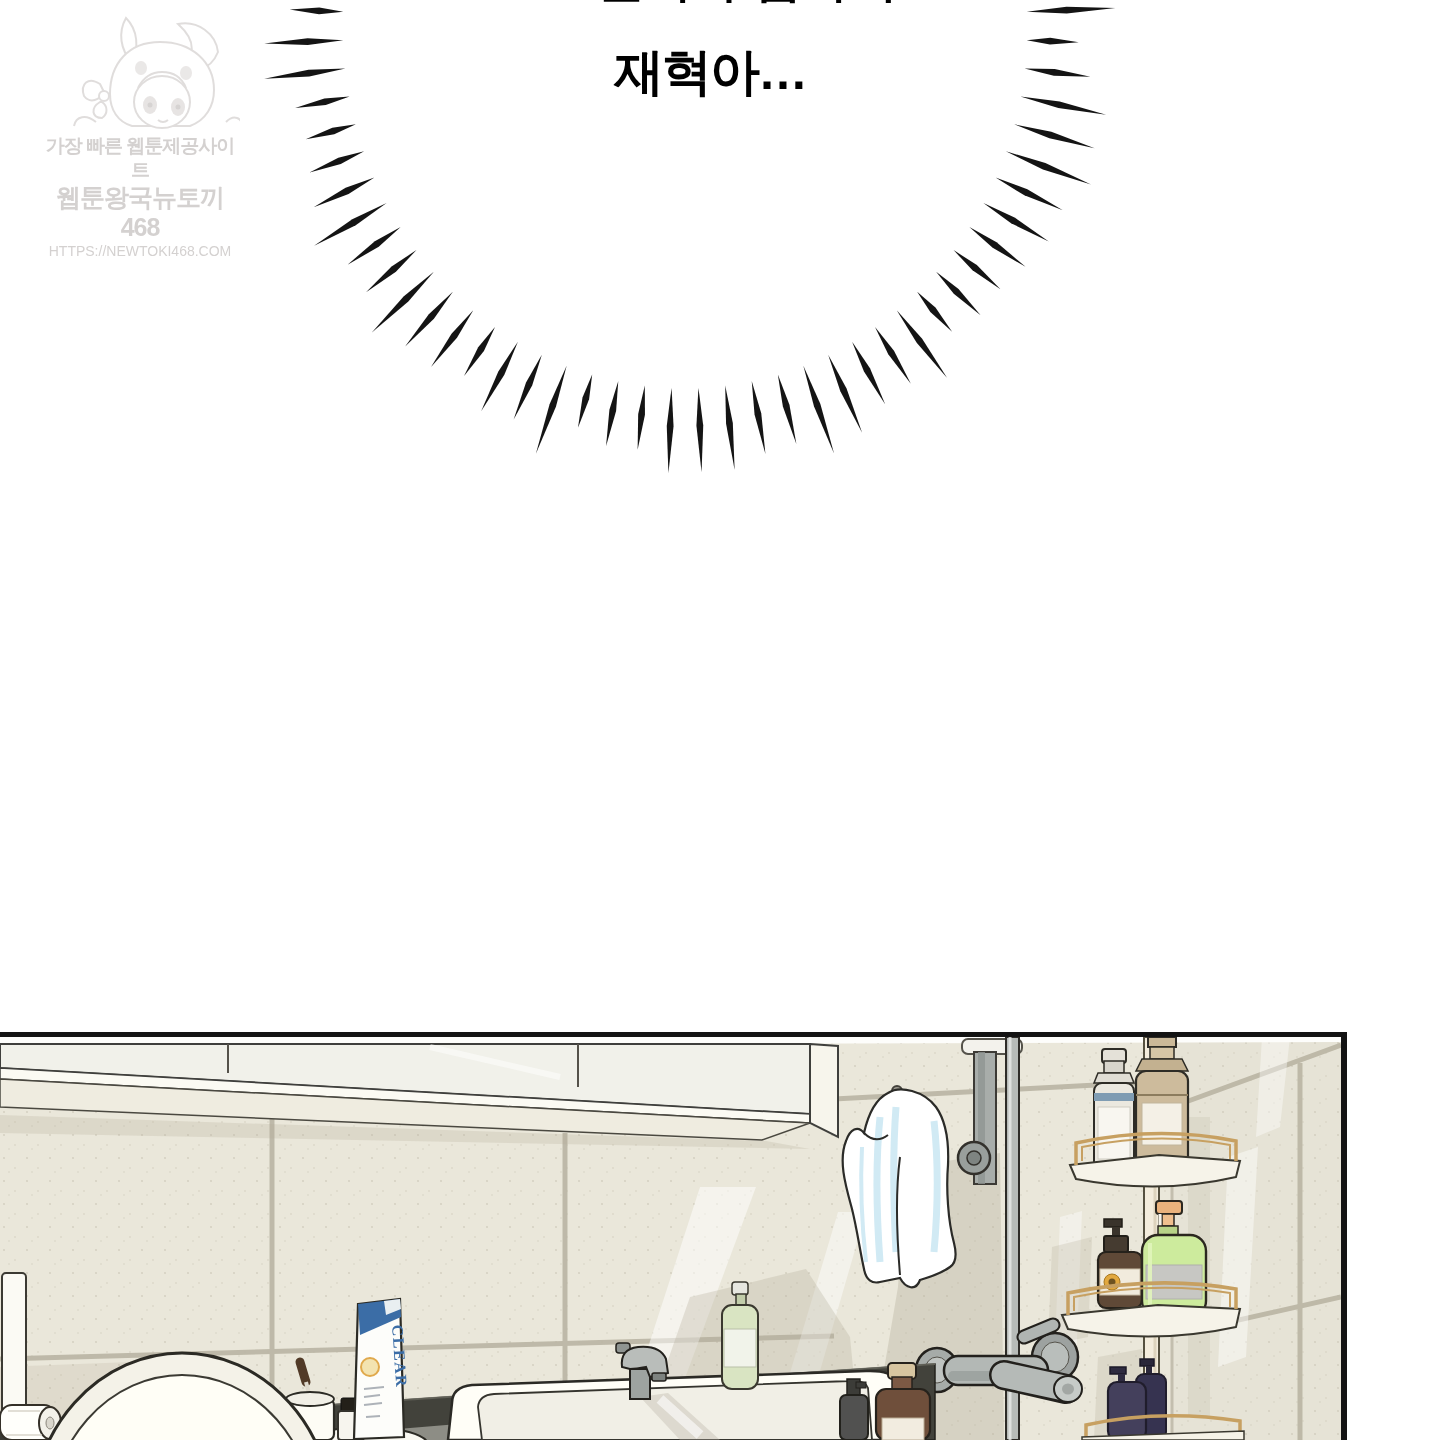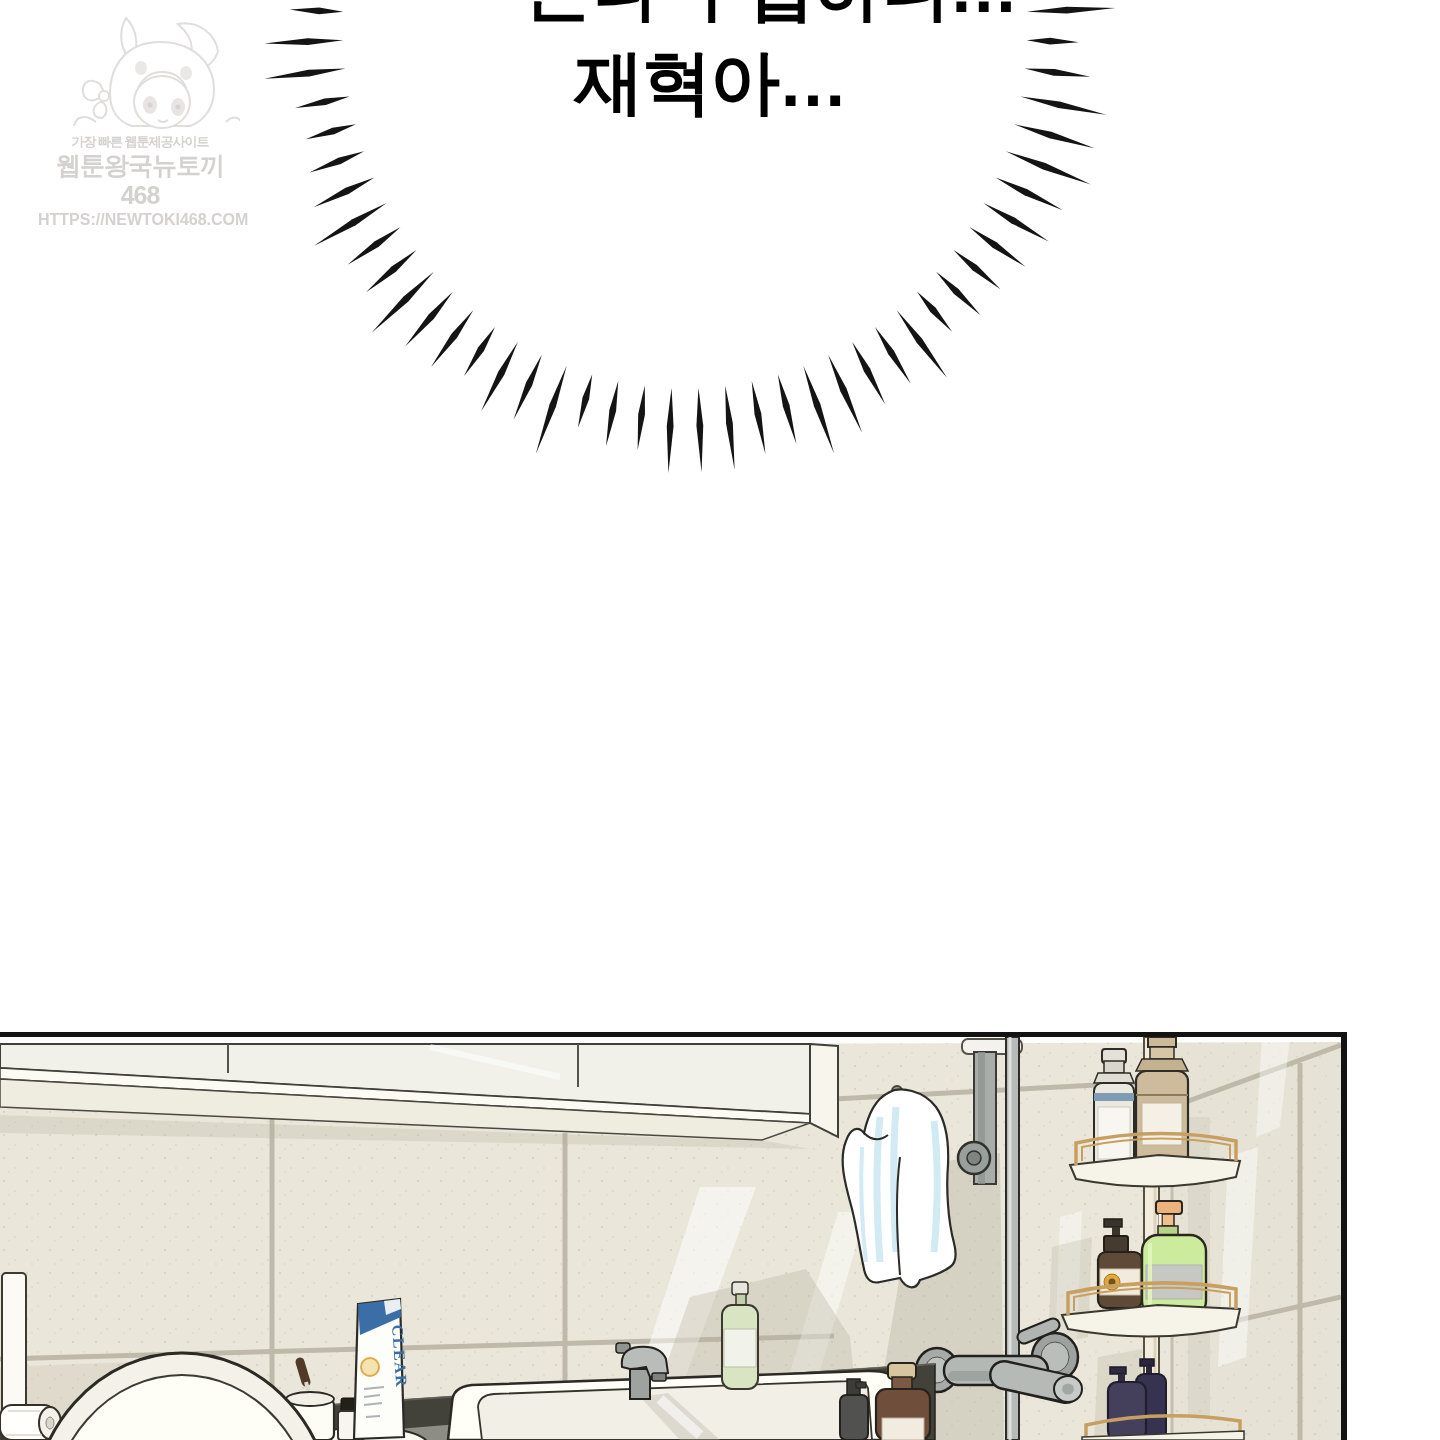--- a/index.html
+++ b/index.html
@@ -1,26 +1,26 @@
 <!DOCTYPE html>
 <html><head>
 <meta charset="utf-8">
 <style>
   html,body{margin:0;padding:0;}
   .page{position:relative;width:1440px;height:1440px;background:#ffffff;overflow:hidden;
         font-family:"Liberation Sans","DejaVu Sans",sans-serif;}
   
   .watermark{position:absolute;left:38px;top:12px;width:204px;text-align:center;color:#d4d1d0;}
-  .watermark .wm-line1{font-size:13px;font-weight:700;letter-spacing:-1px;line-height:1.25;}
+  .watermark .wm-line1{font-size:19px;font-weight:700;letter-spacing:-1px;line-height:1.25;}
   .watermark .wm-line2{font-size:25px;font-weight:700;letter-spacing:-1px;line-height:1.2;}
-  .watermark .wm-line3{font-size:16px;font-weight:700;letter-spacing:0px;line-height:1.3;}
+  .watermark .wm-line3{font-size:14px;font-weight:400;letter-spacing:0px;line-height:1.3;}
   
   .burst-svg{position:absolute;left:0;top:0;pointer-events:none;}
   .speech-line{position:absolute;width:1370px;text-align:center;color:#000;
-               font-weight:700;font-size:70px;letter-spacing:-2px;line-height:1.05;white-space:nowrap;}
+               font-weight:700;font-size:50px;letter-spacing:-2px;line-height:1.05;white-space:nowrap;}
   .speech-line1{left:85px;top:-48px;}
   .speech-line2{left:25px;top:46px;}
   
   .panel{position:absolute;left:0;top:1032px;width:1341px;height:403px;
          border-top:5px solid #131313;border-right:6px solid #131313;overflow:hidden;background:#eae7da;}
   .panel svg{display:block;}
 </style>
 </head>
 <body>
 

